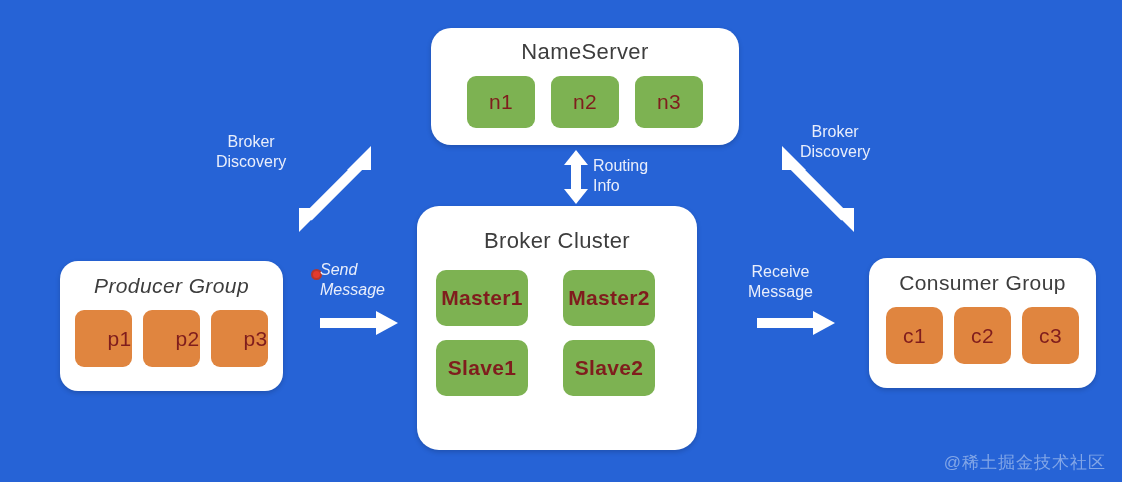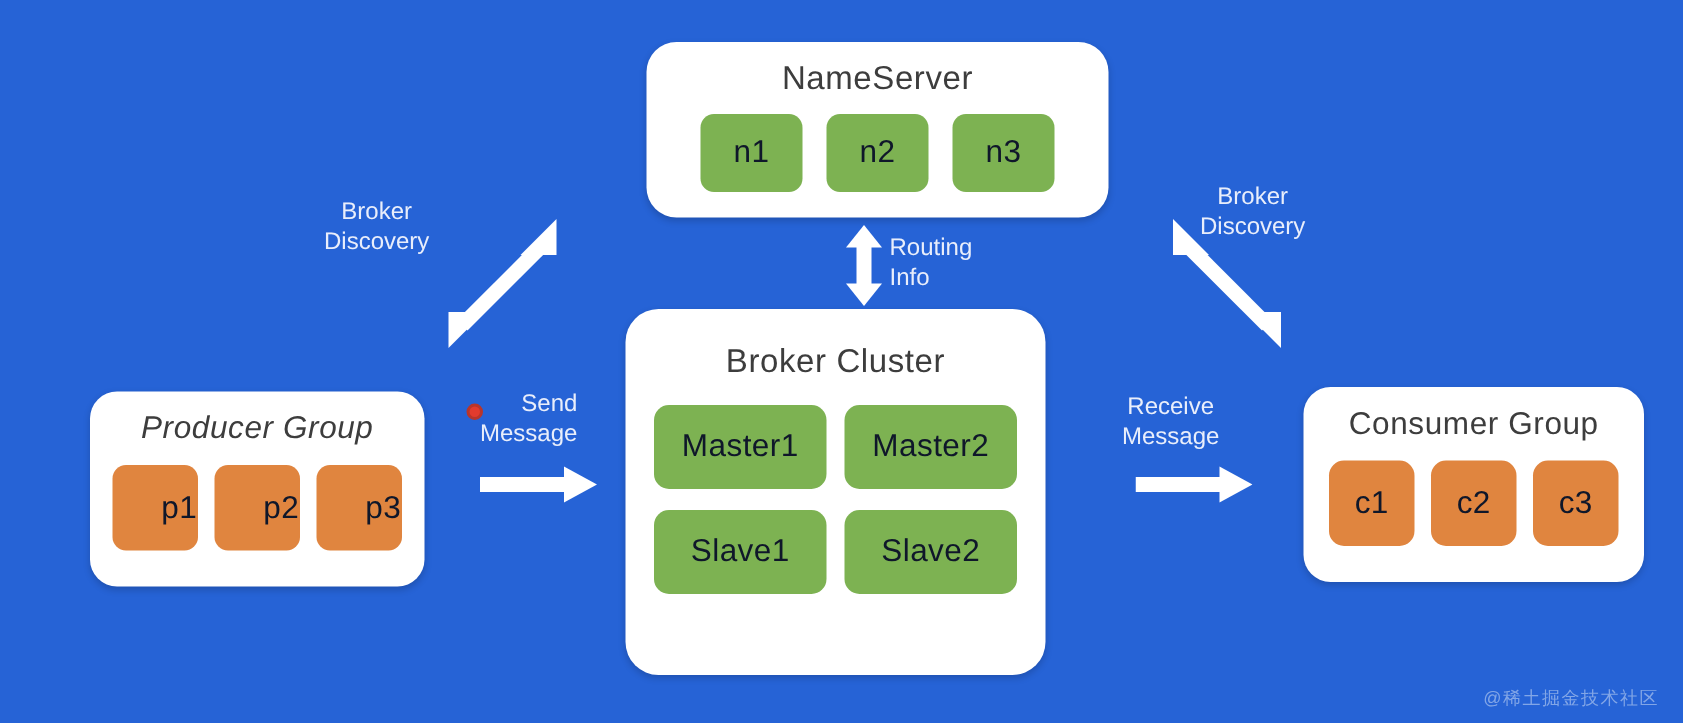--- a/index.html
+++ b/index.html
@@ -38,21 +38,21 @@
     display: flex;
     justify-content: center;
     align-items: center;
   }
 
   
   .chip {
     display: flex;
     align-items: center;
     justify-content: center;
-    color: #0f172a;
+    color: #7f1d1d;
     box-sizing: border-box;
     border-radius: 9px;
     font-size: 21px;
     letter-spacing: 0.3px;
   }
   .chip.green { background: #7db252; }
   .chip.orange { background: #e0853f; }
 
   
   #nameserver-card {
@@ -70,21 +70,21 @@
   }
   #broker-card .card-title { margin-top: 22px; font-size: 22px; }
   #broker-card .grid {
     margin-top: 16px;
     display: grid;
     grid-template-columns: 115px 115px;
     grid-template-rows: 56px 56px;
     gap: 14px 12px;
     justify-content: center;
   }
-  #broker-card .chip { width: 115px; height: 56px; border-radius: 10px; }
+  #broker-card .chip { width: 92px; height: 56px; border-radius: 10px; font-weight: bold; }
 
   
   #producer-card {
     left: 60px; top: 261px; width: 223px; height: 130px;
   }
   #producer-card .card-title { margin-top: 13px; font-style: italic; }
   #producer-card .node-row { margin-top: 12px; gap: 11px; }
   #producer-card .chip { width: 57px; height: 57px; padding-left: 32px; }
 
   
@@ -111,40 +111,40 @@
   
   #broker-discovery-left-label { left: 216px; top: 132px; }
   #broker-discovery-right-label { left: 800px; top: 122px; }
 
   
   #routing-info-label {
     left: 593px; top: 156px; text-align: left;
   }
 
   
-  #send-message-label { left: 320px; top: 260px; text-align: right; }
+  #send-message-label { left: 320px; top: 260px; text-align: left; font-style: italic; }
   #receive-message-label { left: 748px; top: 262px; }
 
   
   .dot-icon {
     position: absolute;
     left: 311px; top: 269px;
     width: 11px; height: 11px;
     border-radius: 50%;
     background: #e23b2e;
     border: 2px solid #b8352b;
     box-sizing: border-box;
   }
 
   
   #watermark {
     position: absolute;
     right: 16px; bottom: 8px;
     color: #93b2ea;
-    font-size: 12px;
+    font-size: 17px;
     letter-spacing: 1px;
     opacity: 0.85;
   }
 </style>
 </head>
 <body>
 
 <div class="stage">
 
   <div class="card" id="nameserver-card">

